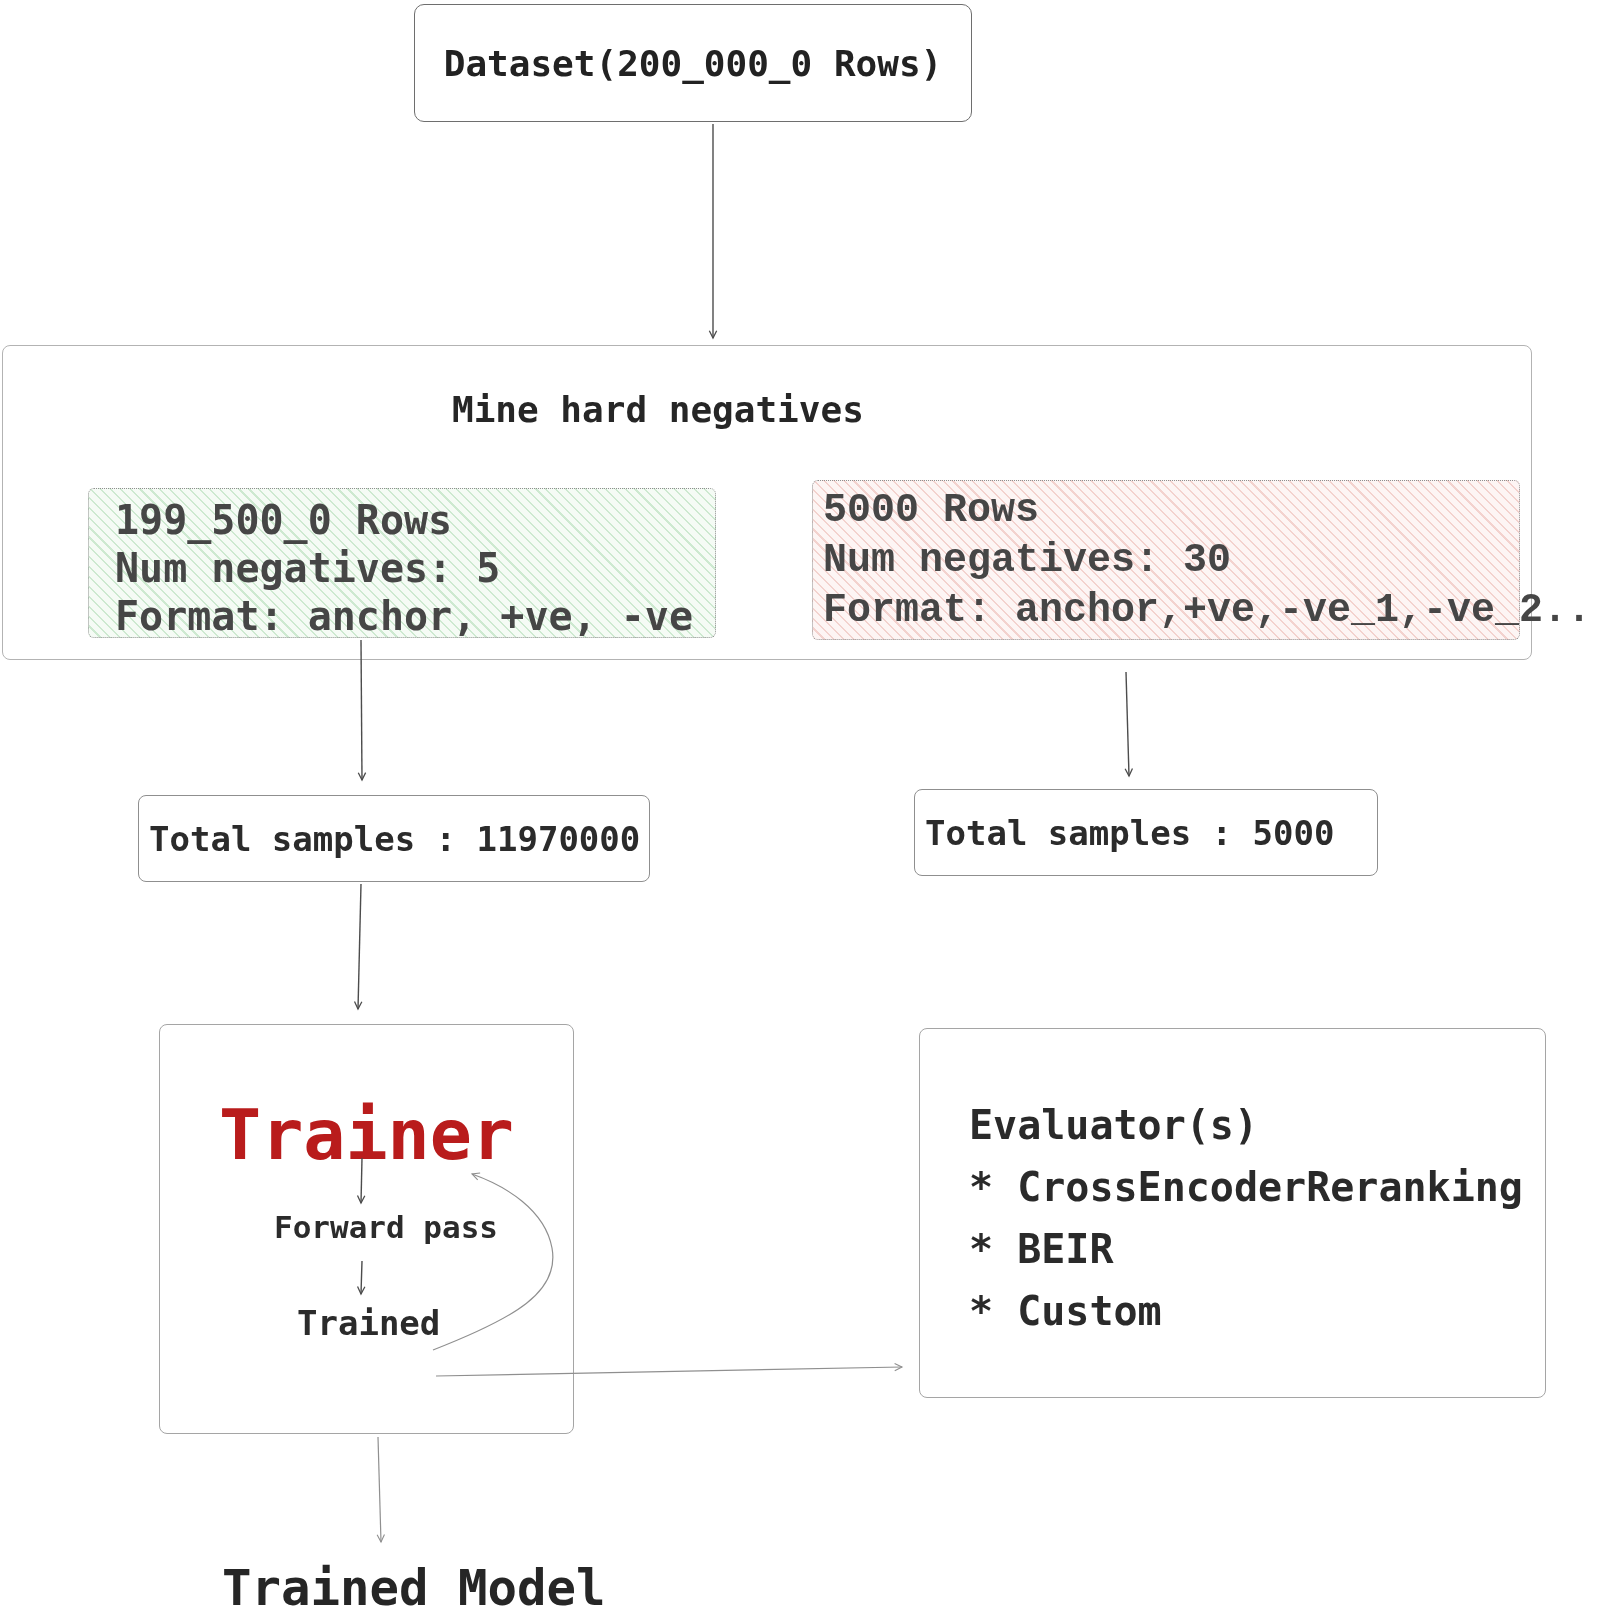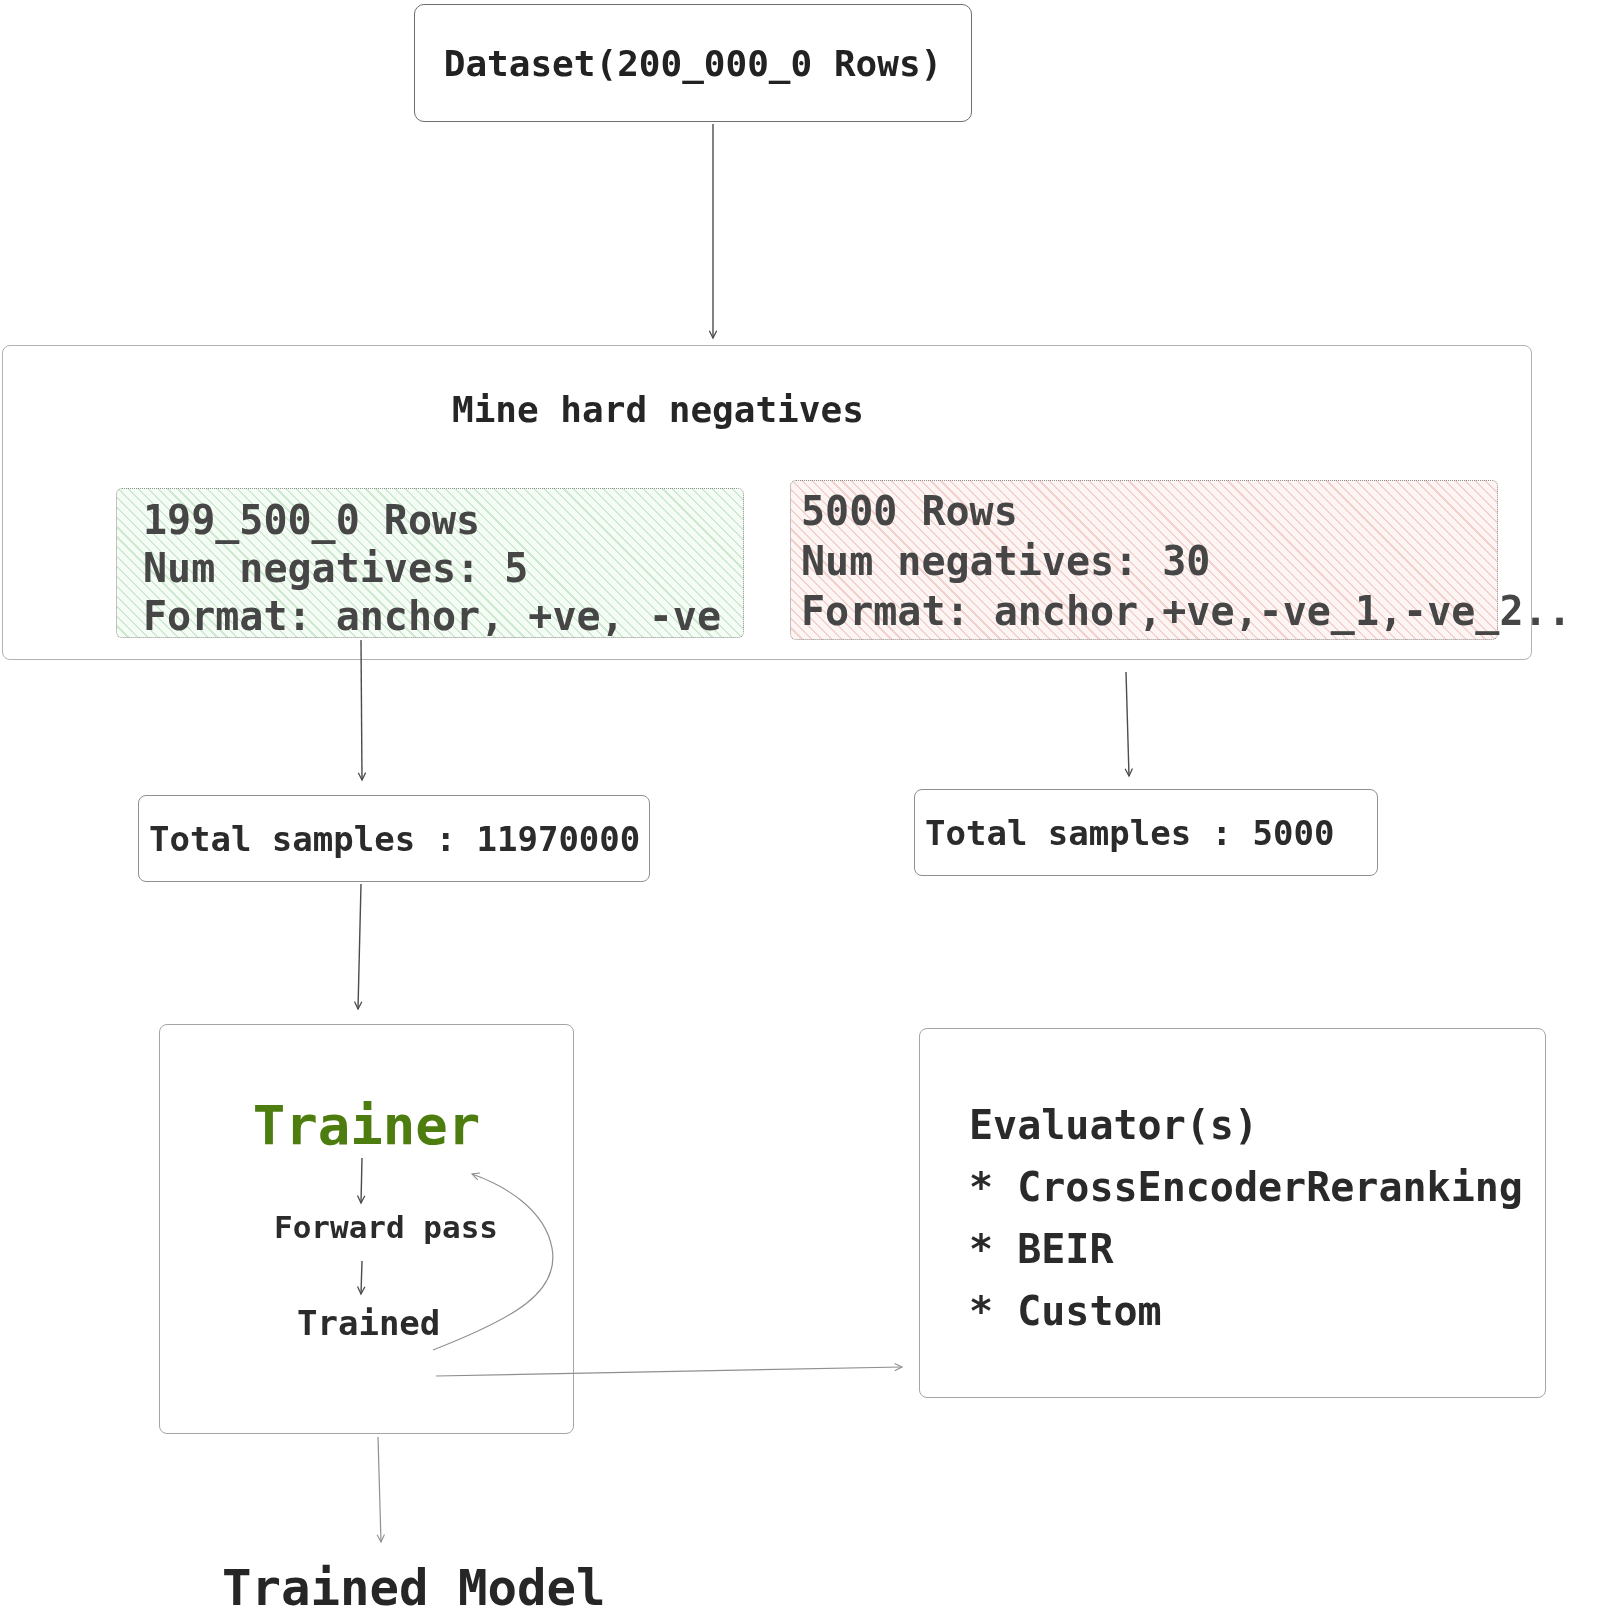--- a/index.html
+++ b/index.html
@@ -15,32 +15,32 @@
   #dataset-box .txt{font-size:36px;font-weight:700;color:#222;}
   
   #mine-box{left:2px;top:345px;width:1530px;height:315px;border-color:#b3b3b3;border-radius:8px;}
   #mine-title{left:452px;top:389px;font-size:36px;color:#262626;}
   
   .subset{position:absolute;border:1.6px dotted #8f8f8f;border-radius:6px;box-sizing:border-box;
     font-weight:700;color:#464646;white-space:nowrap;overflow:visible;}
   .subset div{white-space:nowrap;}
   #train-subset{left:88px;top:488px;width:628px;height:150px;padding:7px 0 0 26px;
     font-size:40px;line-height:48px;
-    background:repeating-linear-gradient(45deg,var(--train-subset-hatch,#cde9d0) 0 1.5px,transparent 1.5px 7px),var(--train-subset-bg,#f5fbf5);margin-left:28px;}
-  #eval-subset{left:790px;top:480px;width:708px;height:160px;padding:5px 16px 0 10px;
+    background:repeating-linear-gradient(45deg,var(--train-subset-hatch,#cde9d0) 0 1.5px,transparent 1.5px 7px),var(--train-subset-bg,#f5fbf5);}
+  #eval-subset{left:812px;top:480px;width:708px;height:160px;padding:5px 16px 0 10px;
     font-size:40px;line-height:50px;
-    background:repeating-linear-gradient(45deg,var(--eval-subset-hatch,#f3d2ce) 0 1.5px,transparent 1.5px 7px),var(--eval-subset-bg,#fdf5f4);}
+    background:repeating-linear-gradient(45deg,var(--eval-subset-hatch,#f3d2ce) 0 1.5px,transparent 1.5px 7px),var(--eval-subset-bg,#fdf5f4);font-family:Liberation Mono, monospace;}
   
   .total{display:flex;align-items:center;border-color:#8f8f8f;border-radius:8px;font-size:34px;font-weight:700;
     padding-left:10px;white-space:nowrap;}
   #train-total{left:138px;top:795px;width:512px;height:87px;}
   #eval-total{left:914px;top:789px;width:464px;height:87px;}
   
   #trainer-box{left:159px;top:1024px;width:415px;height:410px;border-color:#a5a5a5;border-radius:8px;}
-  #trainer-title{left:159px;top:1094px;width:415px;text-align:center;font-size:54px;color:#4d7c0f;}
+  #trainer-title{left:159px;top:1094px;width:415px;text-align:center;font-size:70px;color:#b91c1c;}
   #forward-pass{left:274px;top:1209px;font-size:31px;}
   #bce-loss{left:297px;top:1303px;font-size:34px;}
   #evaluator-box{left:919px;top:1028px;width:627px;height:370px;border-color:#a5a5a5;border-radius:8px;}
   #evaluator-text{left:969px;top:1094px;font-size:40px;line-height:62px;color:#2a2a2a;}
   #trained-model{left:222px;top:1562px;font-size:49px;line-height:1.1;color:#262626;}
   
   #overlay{position:absolute;left:0;top:0;width:1600px;height:1620px;pointer-events:none;}
   .ln{stroke:#4c4c4c;stroke-width:1.4;fill:none;}
   .ln-light{stroke:#8f8f8f;stroke-width:1.2;fill:none;}
 </style>

